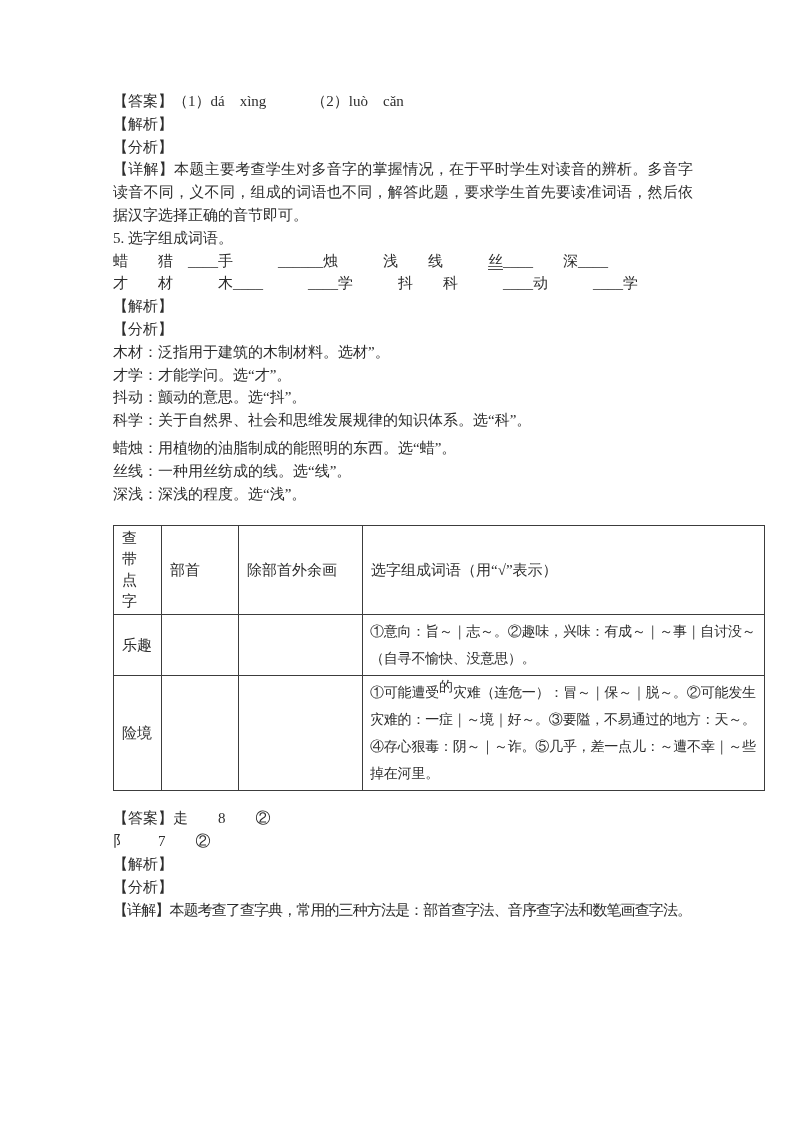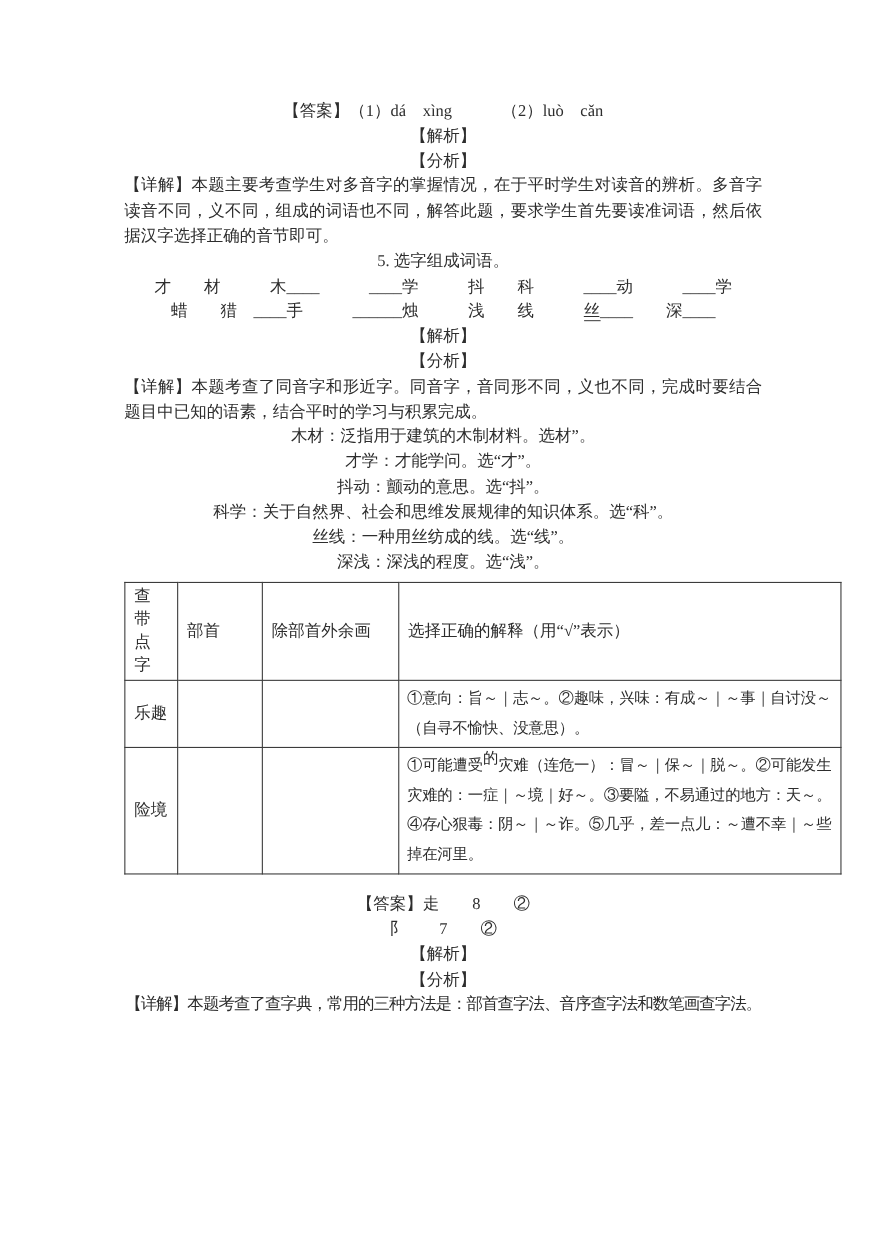--- a/index.html
+++ b/index.html
@@ -3,30 +3,30 @@
 <meta charset="utf-8">
 <style>
   html,body{margin:0;padding:0;background:#ffffff;}
   body{
     width:793px;height:1122px;
     font-family:"Liberation Serif","DejaVu Serif",serif;
     color:#2d2d2d;
     overflow:hidden;
   }
   .page{padding:90px 100px 0 113px;width:580px;}
-  p{margin:0;font-size:15px;line-height:22.8px;text-align:center;}
+  p{margin:0;font-size:15px;line-height:22.8px;}
   .pre{white-space:pre-wrap;}
   .just{text-align:justify;}
   .sup{position:relative;top:-0.45em;font-size:14px;}
   .u{border-bottom:1px solid #4a4a4a;}
   .gap-top{margin-top:5px;}
   .tight{letter-spacing:-0.9px;white-space:nowrap;}
   table{
     border-collapse:collapse;table-layout:fixed;
-    width:651px;margin:6px 0 16px 0;
+    width:651px;margin:20px 0 16px 0;
   }
   th,td{
     border:1px solid #3c3c3c;
     font-weight:normal;text-align:left;vertical-align:middle;
     font-size:15px;
   }
   th{line-height:21px;padding:2px 8px;height:40px;}
   col.c1{width:48px}col.c2{width:77px}col.c3{width:124px}col.c4{width:402px}
   td.k{line-height:21px;padding:2px 8px;}
   td.def{font-size:14px;line-height:27px;padding:3px 7px;letter-spacing:-0.2px;}
@@ -36,47 +36,47 @@
 <body>
 
 <div class="page">
 
   <p class="pre">【答案】（1）dá　xìng　　　（2）luò　cǎn</p>
   <p>【解析】</p>
   <p>【分析】</p>
   <p class="just">【详解】本题主要考查学生对多音字的掌握情况，在于平时学生对读音的辨析。多音字读音不同，义不同，组成的词语也不同，解答此题，要求学生首先要读准词语，然后依据汉字选择正确的音节即可。</p>
 
   <p>5. 选字组成词语。</p>
+  <p class="pre"><span>蜡　　猎　____手　　　______烛　　　浅　　线　　　</span><span class="u">丝</span><span>____　　深____</span></p>
   <p class="pre">才　　材　　　木____　　　____学　　　抖　　科　　　____动　　　____学</p>
-  <p class="pre"><span>蜡　　猎　____手　　　______烛　　　浅　　线　　　</span><span class="u">丝</span><span>____　　深____</span></p>
   <p>【解析】</p>
   <p>【分析】</p>
-  <p class="just">【详解】本题考查了同音字和形近字。同音字，音同形不同，义也不同，完成时要结合题目中已知的语素，结合平时的学习与积累完成。</p>
 
   <p>木材：泛指用于建筑的木制材料。选材”。</p>
   <p>才学：才能学问。选“才”。</p>
   <p>抖动：颤动的意思。选“抖”。</p>
   <p>科学：关于自然界、社会和思维发展规律的知识体系。选“科”。</p>
+  <p class="gap-top">蜡烛：用植物的油脂制成的能照明的东西。选“蜡”。</p>
   <p>丝线：一种用丝纺成的线。选“线”。</p>
   <p>深浅：深浅的程度。选“浅”。</p>
 
 
   <table>
     <colgroup>
         <col class="c1">
         <col class="c2">
         <col class="c3">
         <col class="c4">
       </colgroup>
     <tbody>
         <tr>
       <th>查 带 点 字</th>
       <th>部首</th>
       <th>除部首外余画</th>
-      <th>选择正确的解释（用“√”表示）</th>
+      <th>选字组成词语（用“√”表示）</th>
     </tr>
     <tr class="r2">
       <td class="k">乐趣</td>
       <td class="k"></td>
       <td class="k"></td>
       <td class="def">①意向：旨～｜志～。②趣味，兴味：有成～｜～事｜自讨没～（自寻不愉快、没意思）。</td>
     </tr>
     <tr class="r3">
       <td class="k">险境</td>
       <td class="k"></td>

